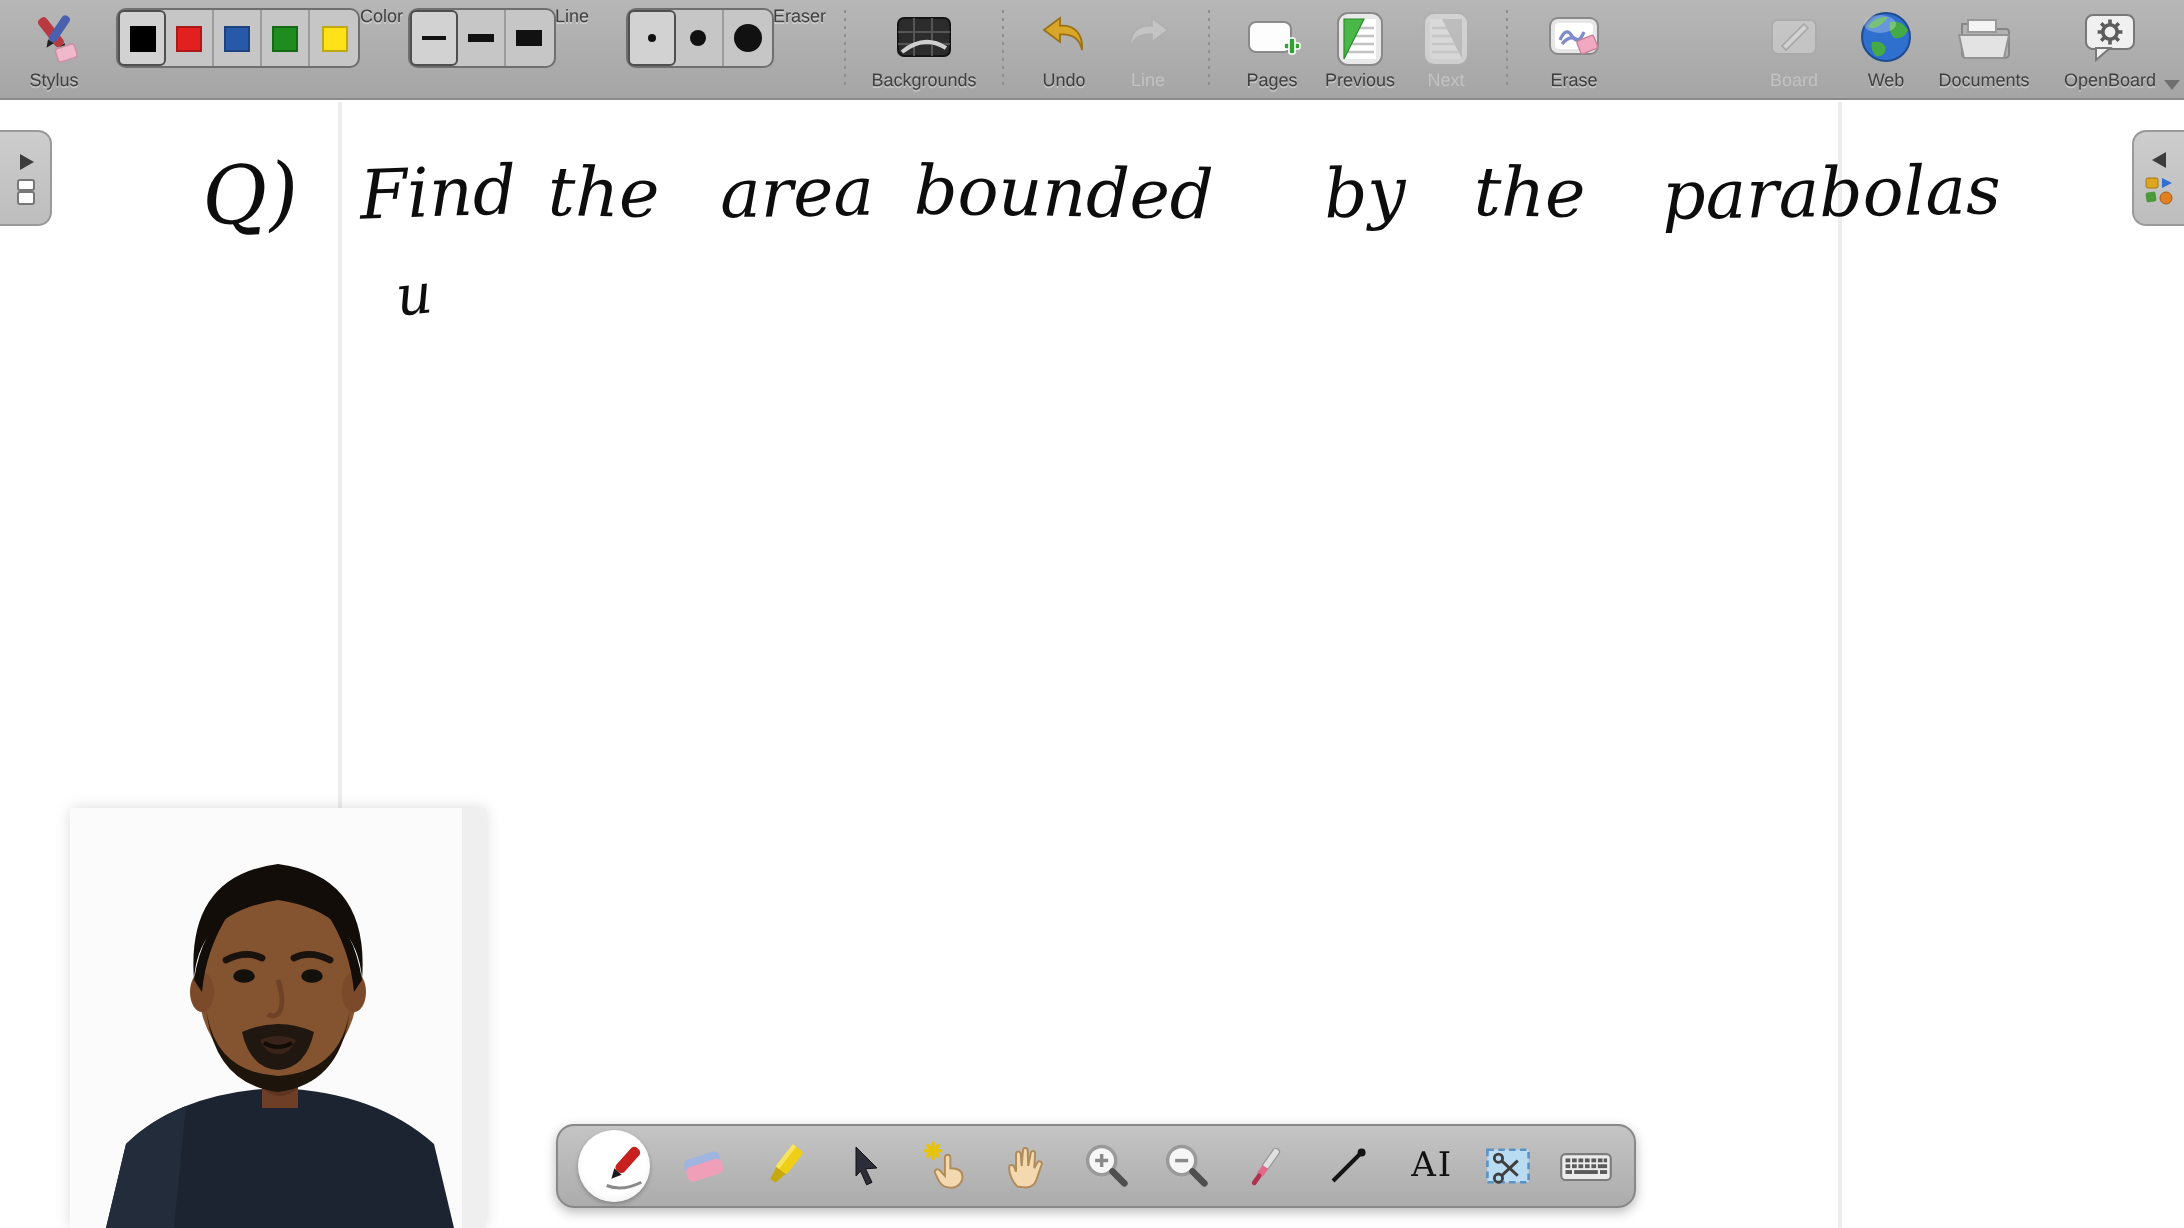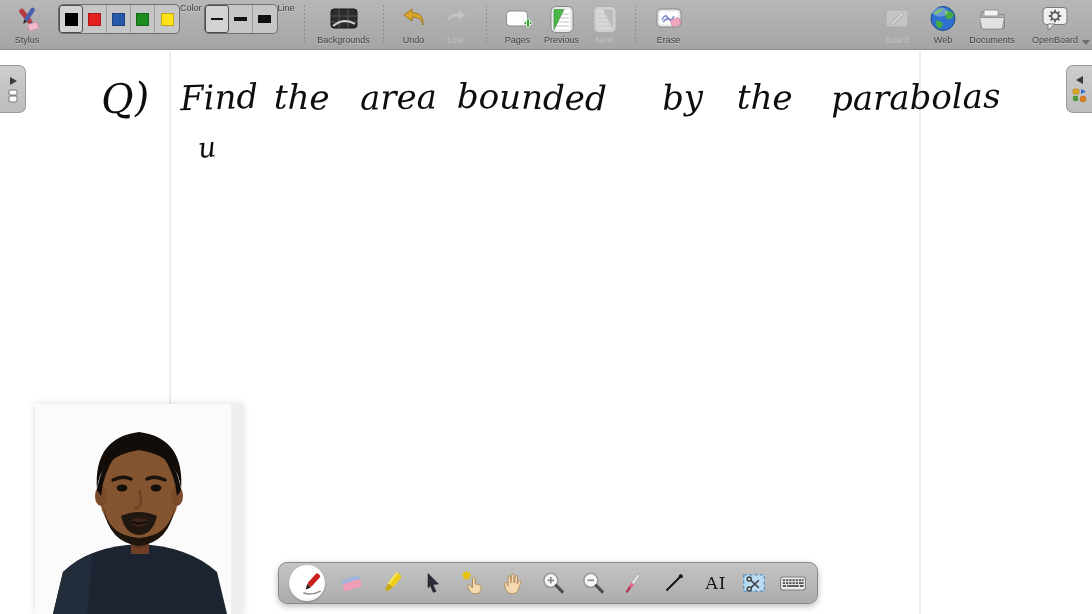--- a/index.html
+++ b/index.html
@@ -115,20 +115,34 @@
         <div class="gcell">
             <div style="width:13px;height:4px;background:#111"></div>
           </div>
         <div class="gcell">
             <div style="width:13px;height:8px;background:#111"></div>
           </div>
       </div>
       <div class="tlabel">Line</div>
     </div>
 
+    <div class="tgroup" style="margin-left:18px">
+      <div class="gbox">
+        <div class="gcell sel">
+            <div style="width:4px;height:4px;border-radius:50%;background:#111"></div>
+          </div>
+        <div class="gcell">
+            <div style="width:8px;height:8px;border-radius:50%;background:#111"></div>
+          </div>
+        <div class="gcell">
+            <div style="width:14px;height:14px;border-radius:50%;background:#111"></div>
+          </div>
+      </div>
+      <div class="tlabel">Eraser</div>
+    </div>
 
     <div class="sep"></div>
 
     <div class="titem" style="width:60px">
       <div class="ticon">
         <svg width="32" height="30" viewBox="0 0 32 30">
           <rect x="3" y="5" width="26" height="19" rx="3" fill="#2c2c2c" stroke="#141414"></rect>
           <g stroke="#555" stroke-width="1">
               <path d="M3 12 H29 M3 18 H29 M11 5 V24 M20 5 V24"></path>
             </g>

